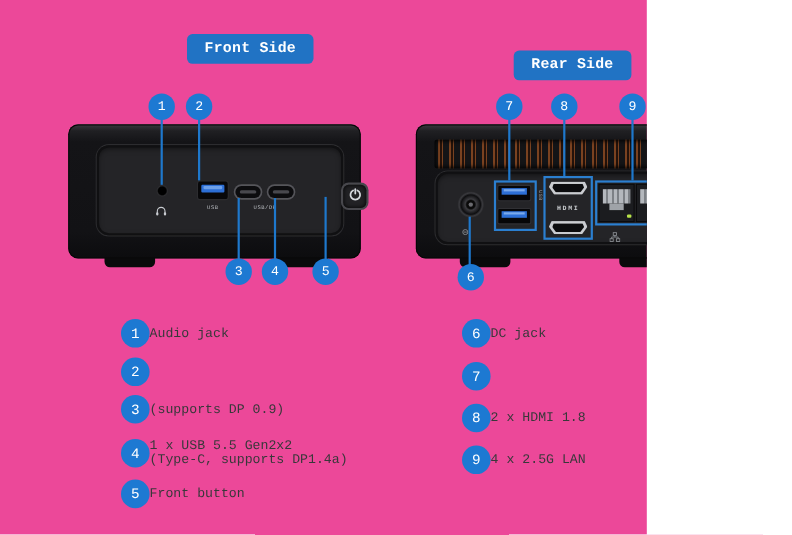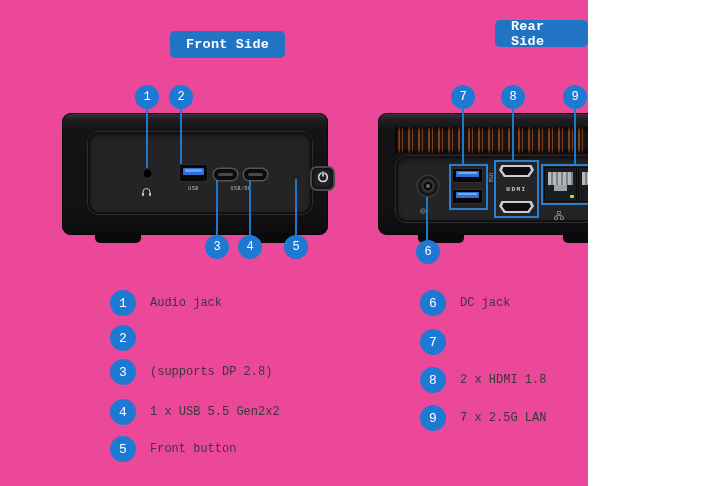--- a/index.html
+++ b/index.html
@@ -60,29 +60,29 @@
   .rj45 .notch{position:absolute;left:9px;right:9px;top:17px;height:6px;background:#9fa3a8;}
   .rj45 .led{position:absolute;width:4px;height:3px;bottom:3px;background:#b7e24a;border-radius:1px;}
   .dcjack{position:absolute;width:24px;height:24px;border-radius:50%;
           background:radial-gradient(circle,#0a0a0a 0 22%,#3c3c40 30%,#0e0e10 52%,#3a3a3e 62%,#18181a 78%,#2e2e32 100%);}
   .dcjack .pin{position:absolute;left:10px;top:10px;width:4px;height:4px;border-radius:50%;background:#6b6b70;}
 
   
   .legrow{position:absolute;height:26px;display:flex;align-items:center;}
   .legcircle{width:26px;height:26px;border-radius:50%;background:#1d79d2;color:#fff;font-size:13px;
              display:flex;align-items:center;justify-content:center;flex:0 0 26px;}
-  .legtext{margin-left:14px;color:#38383a;font-size:12px;line-height:13px;}
+  .legtext{color:#38383a;font-size:12px;line-height:13px;}
 </style>
 </head>
 <body>
 
 <div class="canvas">
 
   <div class="badge" style="left:170px;top:31px;">Front Side</div>
-  <div class="badge" style="left:467px;top:20px;margin-left:28px;">Rear Side</div>
+  <div class="badge" style="left:467px;top:46px;">Rear Side</div>
 
   <div>
     <div class="foot" style="left:95px;top:234px;width:46px;"></div>
     <div class="foot" style="left:252px;top:234px;width:46px;"></div>
     <div class="device" style="left:62px;top:113px;width:266px;height:122px;">
       <div class="panel" style="left:26px;top:19px;width:224px;height:82px;">
 
         <div class="audiojack" style="left:54px;top:36px;"></div>
         <span style="position:absolute;left:53px;top:52px;">
           <svg width="11" height="10" viewBox="0 0 11 10">
@@ -226,27 +226,28 @@
         <div>Audio jack</div>
         <div></div>
       </div>
   </div>
   <div class="legrow" style="left:110px;top:325px;">
     <div class="legcircle">2</div>
   </div>
   <div class="legrow" style="left:110px;top:359px;">
     <div class="legcircle">3</div>
     <div class="legtext">
-        <div>(supports DP 2.8)</div>
+        <div>(supports DP 0.9)</div>
       </div>
   </div>
   <div class="legrow" style="left:110px;top:399px;">
     <div class="legcircle">4</div>
     <div class="legtext">
         <div>1 x USB 5.5 Gen2x2</div>
+        <div>(Type-C, supports DP1.4a)</div>
       </div>
   </div>
   <div class="legrow" style="left:110px;top:436px;">
     <div class="legcircle">5</div>
     <div class="legtext">
         <div>Front button</div>
         <div></div>
       </div>
   </div>
 
@@ -263,18 +264,18 @@
   <div class="legrow" style="left:420px;top:367px;">
     <div class="legcircle">8</div>
     <div class="legtext">
         <div>2 x HDMI 1.8</div>
         <div></div>
       </div>
   </div>
   <div class="legrow" style="left:420px;top:405px;">
     <div class="legcircle">9</div>
     <div class="legtext">
-        <div>7 x 2.5G LAN</div>
+        <div>4 x 2.5G LAN</div>
         <div></div>
       </div>
   </div>
 
 </div>
 
 </body></html>

